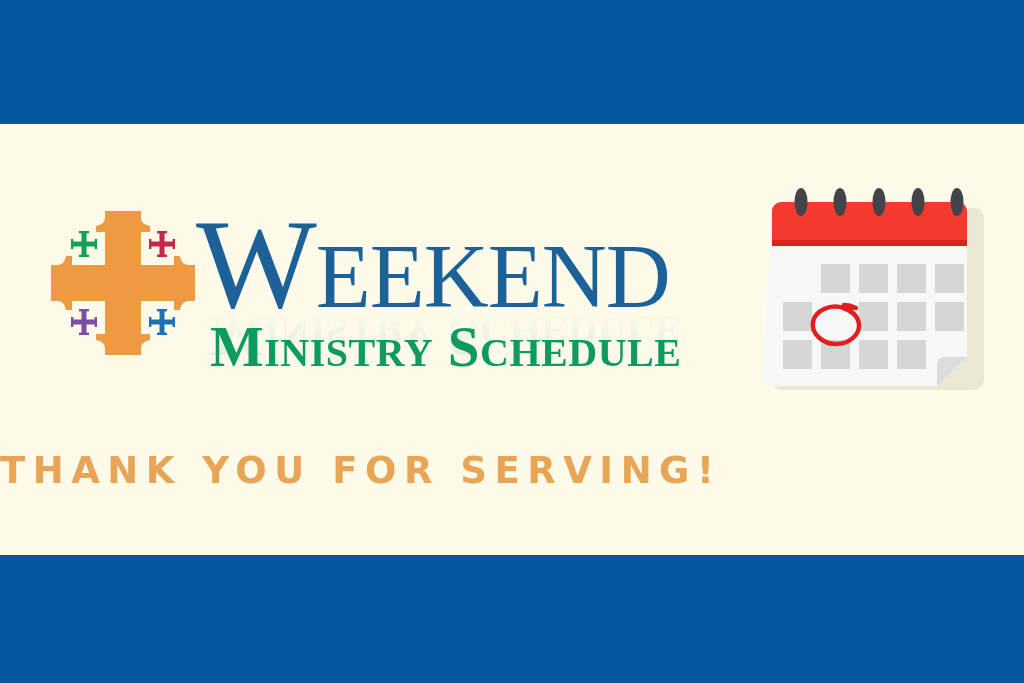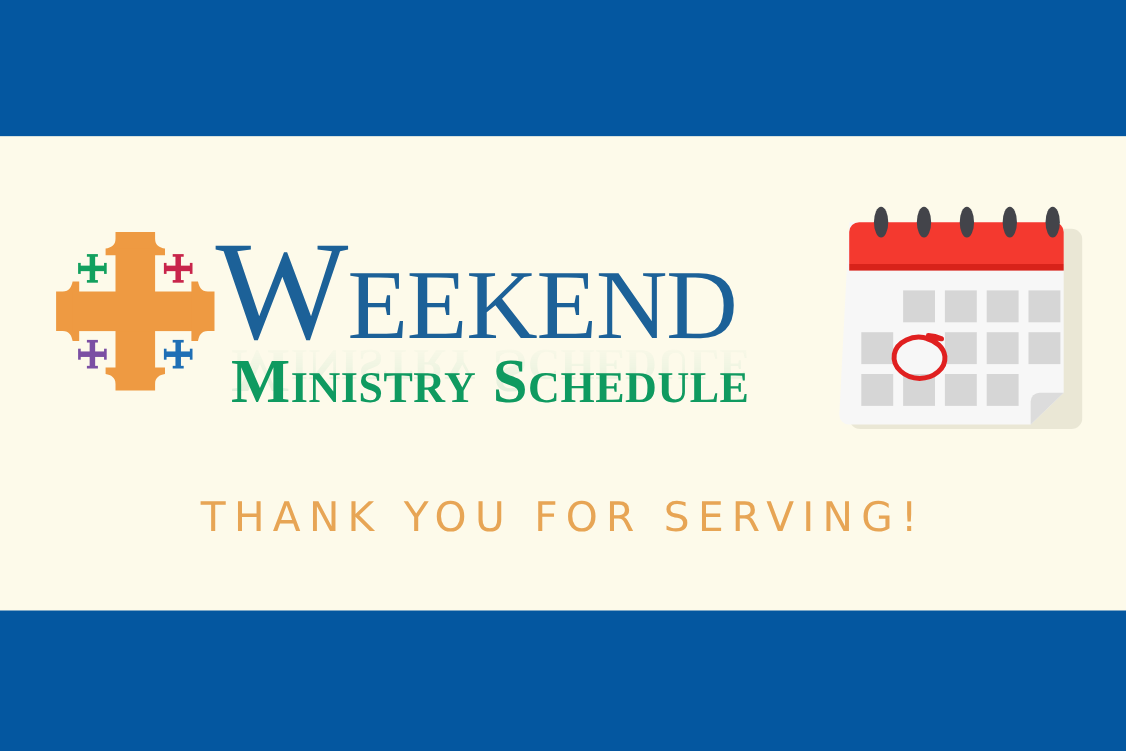--- a/index.html
+++ b/index.html
@@ -112,23 +112,23 @@
   }
   #calendar-icon svg { display: block; }
 
   
   #tagline {
     position: absolute;
     left: 0;
     top: 325px;
     width: 1024px;
     margin: 0;
-    text-align: center;
+    text-align: left;
     font-family: "DejaVu Sans", "Liberation Sans", sans-serif;
-    font-weight: 400;
+    font-weight: 700;
     font-size: 37px;
     letter-spacing: 7.5px;
     color: #E7A555;
     white-space: nowrap;
   }
 </style>
 </head>
 <body>
 
 <div id="banner">

